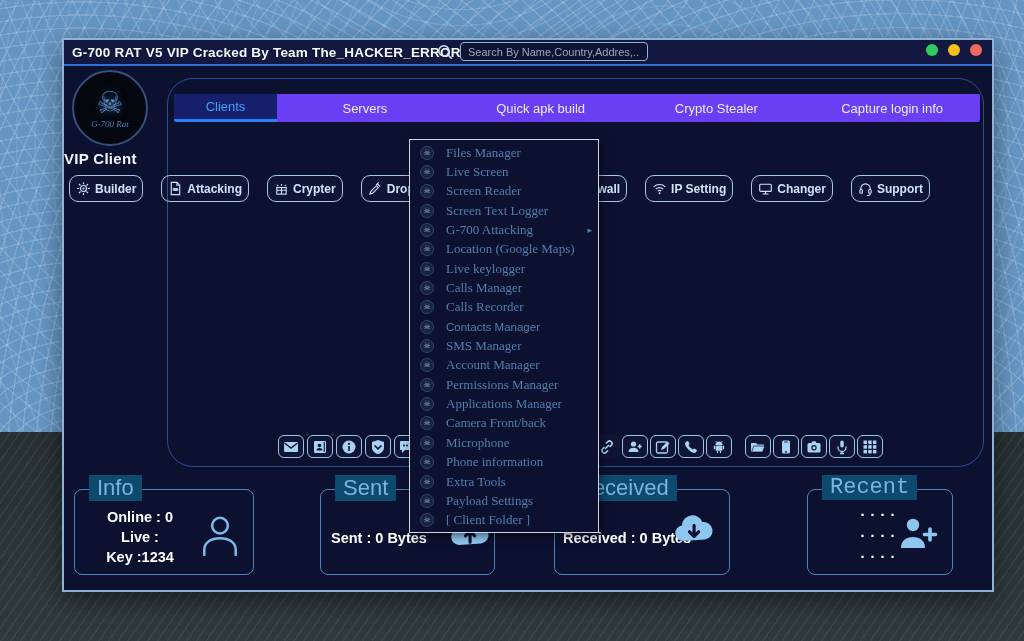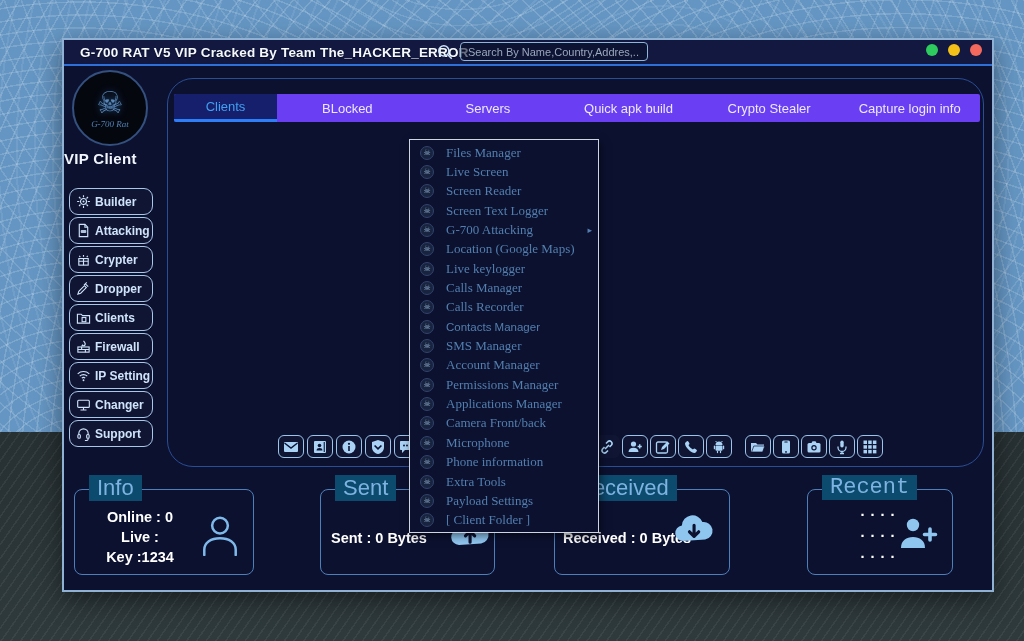--- a/index.html
+++ b/index.html
@@ -19,21 +19,21 @@
       linear-gradient(180deg, rgba(0,0,0,.18), rgba(0,0,0,0)); }
 
   
   .window { position:absolute; left:62px; top:38px; width:932px; height:554px;
     background:#0c1130; border:2px solid #8fb2d4; box-shadow:0 8px 24px rgba(0,0,0,.45); }
 
   
   .titlebar { position:absolute; left:0; top:0; width:100%; height:26px; background:#121840;
     border-bottom:2px solid #2f6fd8; display:flex; align-items:center; }
   .title { color:#f4f8ff; font-weight:800; font-size:13.5px; letter-spacing:.2px; padding-left:8px;
-    text-shadow:0 1px 1px rgba(0,0,0,.6);margin-left:8px; }
+    text-shadow:0 1px 1px rgba(0,0,0,.6); }
   .search-wrap { position:absolute; left:372px; top:2px; display:flex; align-items:center; gap:6px; }
   .search-icon { color:#cfe4fa; width:18px; height:18px; }
   .search-input { width:188px; height:19px; background:rgba(10,16,44,.6); border:1px solid #8fb5d8;
     border-radius:4px; color:#cfd8e8; font-size:11px; padding:0 7px; outline:none; }
   .search-input::placeholder { color:#9aa7bd; }
   .dots { position:absolute; right:10px; top:4px; display:flex; gap:10px; }
   .dot { width:12px; height:12px; border-radius:50%; }
   .dot.green{ background:#2ecc5e; } .dot.yellow{ background:#f3c117; } .dot.red{ background:#f4695e; }
 
   
@@ -48,22 +48,22 @@
   .tab.active { background:#151f6b; color:#41a0f1; border-bottom:3px solid #2d7ef7; flex:0 0 103px; }
 
   
   .logo { position:absolute; left:8px; top:30px; width:76px; height:76px; border-radius:50%;
     background:#05070f; border:2px solid #33507e; display:flex; flex-direction:column;
     align-items:center; justify-content:center; overflow:hidden; }
   .logo-skull { font-size:30px; color:#5b87b8; line-height:30px; text-shadow:0 0 6px #2a5f96; }
   .logo-text { font-family:"Liberation Serif",serif; font-style:italic; font-size:9px; color:#4f81b4; margin-top:1px; }
   .vip-label { position:absolute; left:0; top:110px; width:104px; 
     color:#f2f7ff; font-weight:800; font-size:15px; letter-spacing:.3px; }
-  .side-buttons { position:absolute; left:5px; top:148px; width:84px; display:flex;
-    flex-direction:column; gap:2px; }
+  .side-buttons { position:absolute; left:5px; top:135px; width:84px; display:flex;
+    flex-direction:row; gap:18px; }
   .side-btn { height:27px; border:1px solid #a9c7e8; border-radius:9px; display:flex; align-items:center;
     gap:4px; padding:0 6px; color:#cfe4fa; background:rgba(255,255,255,0.02); cursor:pointer; }
   .side-btn svg { width:15px; height:15px; flex:0 0 15px; stroke-width:1.2; }
   .side-btn .lbl { font-size:12px; font-weight:700; white-space:nowrap; }
 
   
   .tb-group { position:absolute; top:395px; display:flex; gap:2px; }
   .tb-left { left:214px; gap:3px; }
   .tb-right { left:530px; }
   .tb-gap { width:9px; }
@@ -126,21 +126,20 @@
       <span class="dot green"></span>
       <span class="dot yellow"></span>
       <span class="dot red"></span>
     </div>
   </div>
 
   <div class="content-box"></div>
 
   <div class="tabbar">
     <div class="tab active">Clients</div>
-    <div class="tab">BLocked</div>
     <div class="tab">Servers</div>
     <div class="tab">Quick apk build</div>
     <div class="tab">Crypto Stealer</div>
     <div class="tab">Capture login info</div>
   </div>
 
   <div class="logo">
     <span class="logo-skull">☠</span>
     <span class="logo-text">G-700 Rat</span>
   </div>

